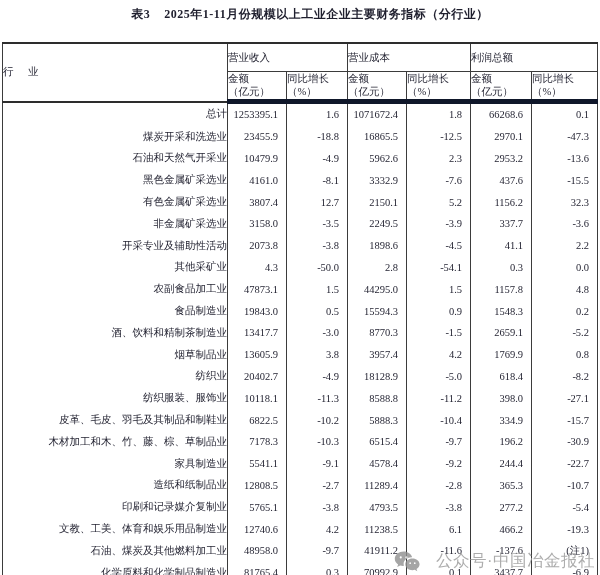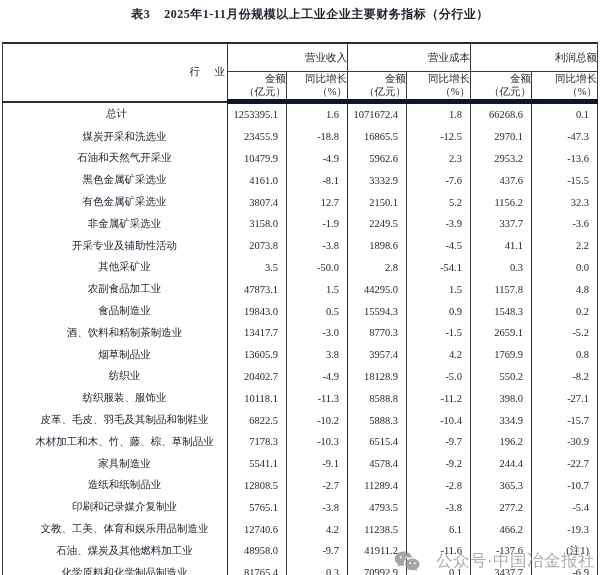--- a/index.html
+++ b/index.html
@@ -16,31 +16,31 @@
   }
   .title .prefix { margin-right:14px; }
 
   table.fin {
     position:absolute; top:42px; left:2px; width:595px;
     table-layout:fixed; border-collapse:collapse; font-size:10.5px;
     border-top:2px solid #2d2d2d; border-left:1px solid #3b3b3b; border-right:1px solid #3b3b3b;
   }
   table.fin th, table.fin td { padding:0; font-weight:normal; overflow:hidden; white-space:nowrap; }
 
-  thead th { border:1px solid #3b3b3b; text-align:right; vertical-align:middle; }
+  thead th { border:1px solid #3b3b3b; text-align:left; vertical-align:middle; }
   thead tr.grp th { height:27px; }
   thead tr.sub th { height:27px; line-height:12.5px; border-bottom:5px solid #0f172a; }
   thead th.corner { border-bottom:2px solid #2d2d2d; letter-spacing:2px;margin-top:24px; }
 
   tbody td {
     border-left:1px solid #3b3b3b; border-right:1px solid #3b3b3b;
     height:21.8px; vertical-align:middle;
   }
   tbody td.num { text-align:right; padding-right:8px; }
-  tbody td.industry { text-align:center; padding-left:3px; }
+  tbody td.industry { text-align:right; padding-left:3px; }
   tbody td.industry.indent { padding-left:19px; }
 
   .watermark {
     position:absolute; left:394px; top:547px; height:28px;
     display:flex; align-items:center; gap:16px; z-index:5;
     pointer-events:none;
   }
   .watermark .wm-text {
     font-size:16.5px; letter-spacing:0.5px; color:rgba(158,158,158,0.85);
     font-family:"Liberation Sans","DejaVu Sans",sans-serif; white-space:nowrap;
@@ -142,38 +142,38 @@
           <td class="num">3807.4</td>
           <td class="num">12.7</td>
           <td class="num">2150.1</td>
           <td class="num">5.2</td>
           <td class="num">1156.2</td>
           <td class="num">32.3</td>
         </tr>
         <tr>
           <td class="industry indent">非金属矿采选业</td>
           <td class="num">3158.0</td>
-          <td class="num">-1.9</td>
+          <td class="num">-3.5</td>
           <td class="num">2249.5</td>
           <td class="num">-3.9</td>
           <td class="num">337.7</td>
           <td class="num">-3.6</td>
         </tr>
         <tr>
           <td class="industry indent">开采专业及辅助性活动</td>
           <td class="num">2073.8</td>
           <td class="num">-3.8</td>
           <td class="num">1898.6</td>
           <td class="num">-4.5</td>
           <td class="num">41.1</td>
           <td class="num">2.2</td>
         </tr>
         <tr>
           <td class="industry indent">其他采矿业</td>
-          <td class="num">3.5</td>
+          <td class="num">4.3</td>
           <td class="num">-50.0</td>
           <td class="num">2.8</td>
           <td class="num">-54.1</td>
           <td class="num">0.3</td>
           <td class="num">0.0</td>
         </tr>
         <tr>
           <td class="industry indent">农副食品加工业</td>
           <td class="num">47873.1</td>
           <td class="num">1.5</td>
@@ -208,21 +208,21 @@
           <td class="num">4.2</td>
           <td class="num">1769.9</td>
           <td class="num">0.8</td>
         </tr>
         <tr>
           <td class="industry indent">纺织业</td>
           <td class="num">20402.7</td>
           <td class="num">-4.9</td>
           <td class="num">18128.9</td>
           <td class="num">-5.0</td>
-          <td class="num">550.2</td>
+          <td class="num">618.4</td>
           <td class="num">-8.2</td>
         </tr>
         <tr>
           <td class="industry indent">纺织服装、服饰业</td>
           <td class="num">10118.1</td>
           <td class="num">-11.3</td>
           <td class="num">8588.8</td>
           <td class="num">-11.2</td>
           <td class="num">398.0</td>
           <td class="num">-27.1</td>

